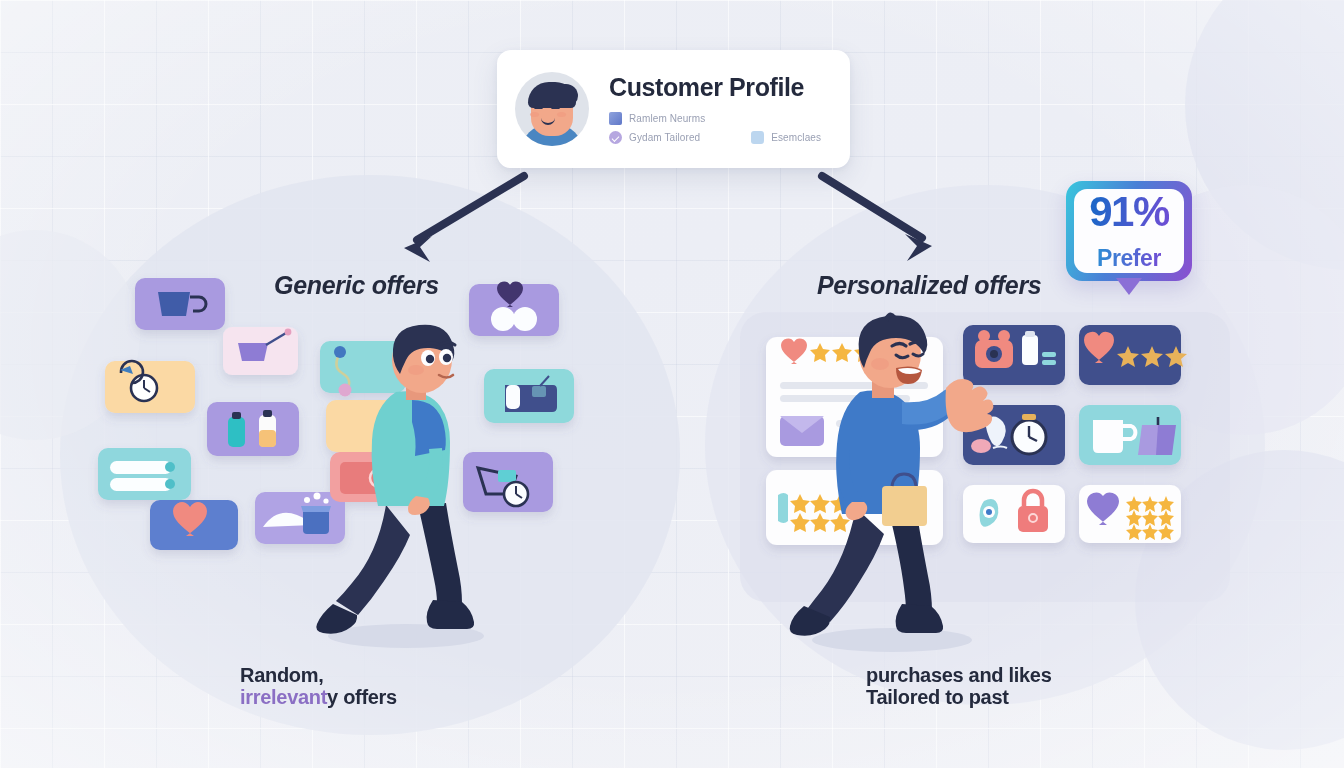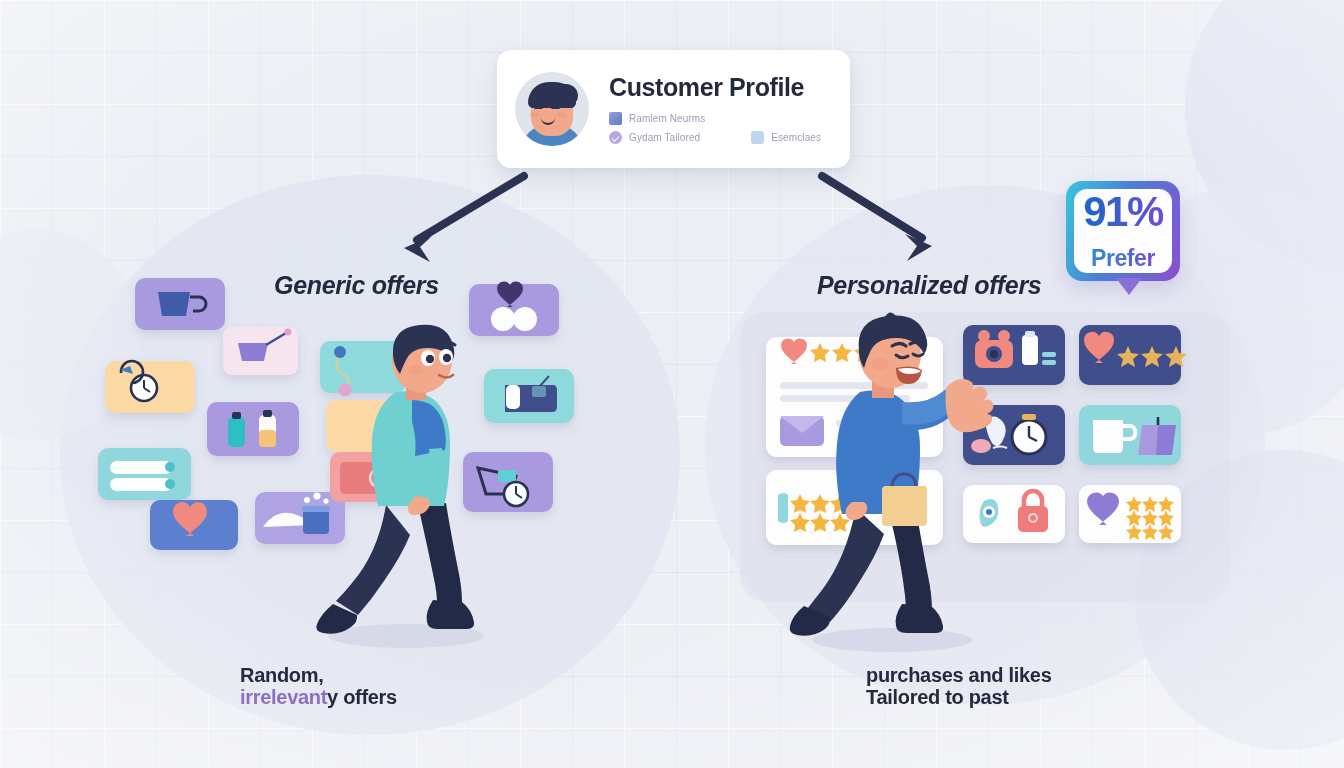--- a/index.html
+++ b/index.html
@@ -70,21 +70,21 @@
   
   .arrows{position:absolute;left:0;top:0;width:1344px;height:768px;pointer-events:none;}
 
   
   .col-head{position:absolute;font-size:25px;font-weight:bold;color:#242a3d;letter-spacing:-.3px;font-style:italic;}
   .col-head.left{left:274px;top:271px;}
   .col-head.right{left:817px;top:271px;}
 
   
   .badge-wrap{position:absolute;left:1066px;top:181px;width:126px;height:112px;}
-  .badge{position:relative;width:114px;height:100px;border-radius:16px;
+  .badge{position:relative;width:126px;height:100px;border-radius:16px;
     background:linear-gradient(110deg,#39c6dd 0%,#4a7fd6 45%,#8b4fd0 100%);
     padding:8px;box-sizing:border-box;
     box-shadow:0 8px 20px rgba(90,80,170,.18);}
   .badge-inner{width:100%;height:100%;border-radius:13px;background:#fdfdff;
     display:flex;flex-direction:column;align-items:center;justify-content:center;}
   .badge-num{font-size:42px;font-weight:bold;line-height:.95;letter-spacing:-1.5px;
     background:linear-gradient(100deg,#1f66c8 10%,#6b4fd4 95%);
     -webkit-background-clip:text;background-clip:text;color:transparent;}
   .badge-sub{font-size:23px;font-weight:bold;line-height:1;margin-top:16px;letter-spacing:-.4px;
     background:linear-gradient(100deg,#2f8ad4 5%,#6f4fd4 95%);

